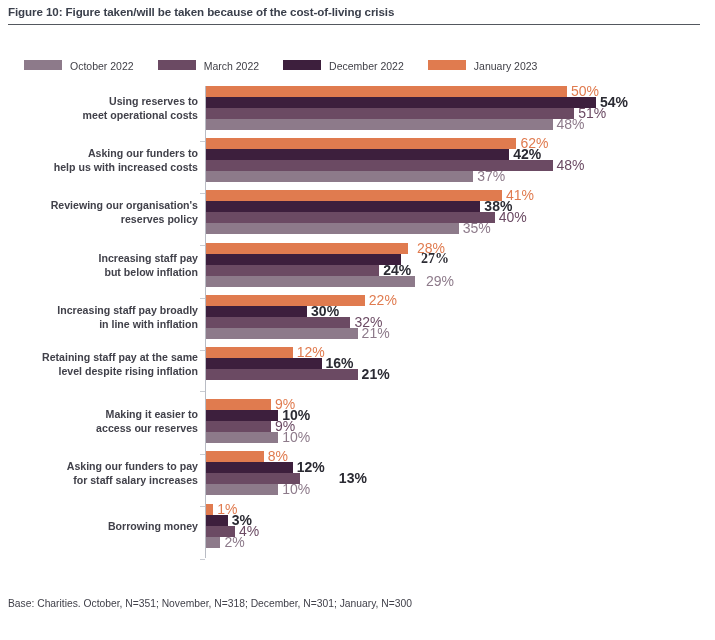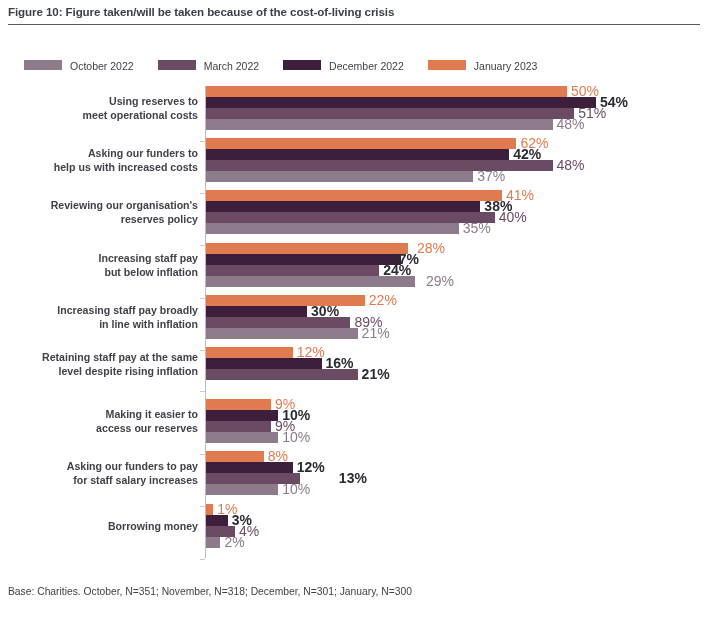--- a/index.html
+++ b/index.html
@@ -124,21 +124,21 @@
     left: 200px;
     width: 5px;
     height: 1px;
     background: #c9ccd2;
   }
 
   
   .footer {
     position: absolute;
     left: 8px;
-    top: 584px;
+    top: 596px;
     width: 692px;
   }
   .footer-line {
     font-size: 10.3px;
     color: #41414a;
     line-height: 15px;
     white-space: nowrap;
   }
 </style>
 </head>
@@ -253,21 +253,21 @@
             <div>Increasing staff pay</div>
             <div>but below inflation</div>
           </div>
           <div class="bars">
             <div class="bar-row">
               <div class="bar" style="width: 202.16px; background: rgb(224, 123, 79);"></div>
               <span class="bar-val" style="left: 211px; color: rgb(224, 123, 79);">28%</span>
             </div>
             <div class="bar-row">
               <div class="bar" style="width: 194.94px; background: rgb(61, 31, 61);"></div>
-              <span class="bar-val" style="left: 185px; color: rgb(43, 43, 51); font-weight: bold;">27%</span>
+              <span class="bar-val" style="left: 215px; color: rgb(43, 43, 51); font-weight: bold; font-family: Liberation Serif, serif;">27%</span>
             </div>
             <div class="bar-row">
               <div class="bar" style="width: 173.28px; background: rgb(107, 74, 99);"></div>
               <span class="bar-val" style="left: 177.28px; color: rgb(43, 43, 51); font-weight: bold;">24%</span>
             </div>
             <div class="bar-row">
               <div class="bar" style="width: 209.38px; background: rgb(141, 122, 138);"></div>
               <span class="bar-val" style="left: 220px; color: rgb(141, 122, 138);">29%</span>
             </div>
           </div>
@@ -282,21 +282,21 @@
             <div class="bar-row">
               <div class="bar" style="width: 158.84px; background: rgb(224, 123, 79);"></div>
               <span class="bar-val" style="left: 162.84px; color: rgb(224, 123, 79);">22%</span>
             </div>
             <div class="bar-row">
               <div class="bar" style="width: 101.08px; background: rgb(61, 31, 61);"></div>
               <span class="bar-val" style="left: 105.08px; color: rgb(43, 43, 51); font-weight: bold;">30%</span>
             </div>
             <div class="bar-row">
               <div class="bar" style="width: 144.4px; background: rgb(107, 74, 99);"></div>
-              <span class="bar-val" style="left: 148.4px; color: rgb(107, 74, 99);">89%</span>
+              <span class="bar-val" style="left: 148.4px; color: rgb(107, 74, 99);">32%</span>
             </div>
             <div class="bar-row">
               <div class="bar" style="width: 151.62px; background: rgb(141, 122, 138);"></div>
               <span class="bar-val" style="left: 155.62px; color: rgb(141, 122, 138);">21%</span>
             </div>
           </div>
           <div class="tick" style="top: 55px;"></div>
         </div>
         <div class="group" style="top: 261px;">
           <div class="cat-label" style="top: 2.5px;">

